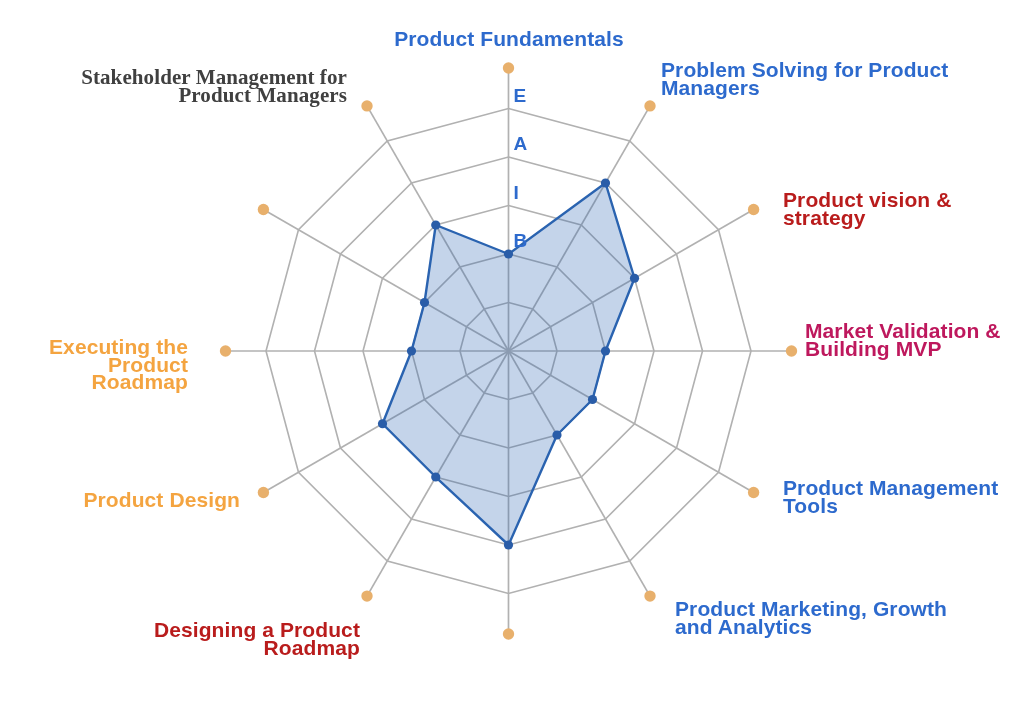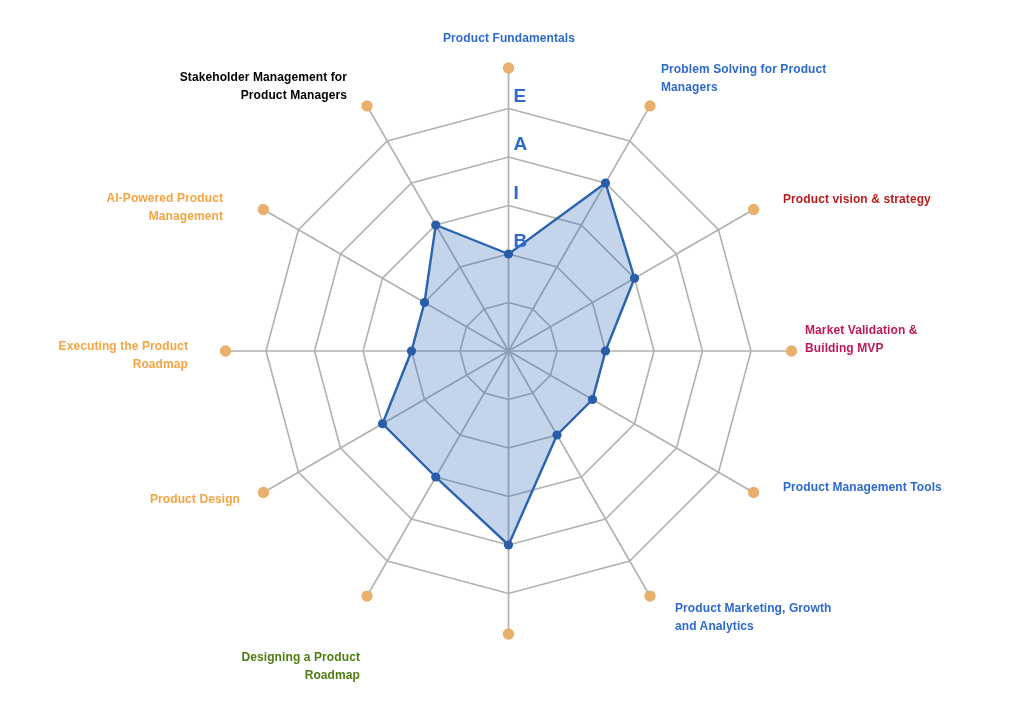--- a/index.html
+++ b/index.html
@@ -16,21 +16,21 @@
     overflow: hidden;
   }
   .stage svg {
     position: absolute;
     left: 0;
     top: 0;
   }
   .axis-label {
     position: absolute;
     font-weight: 700;
-    font-size: 12px;
+    font-size: 21px;
     line-height: 17.5px;
     letter-spacing: 0.1px;
     white-space: pre-line;
   }
   .lbl-0  { left: 509px;  top: 30px;  transform: translateX(-50%); text-align: center; }
   .lbl-1  { left: 661px;  top: 61px;  text-align: left; }
   .lbl-2  { left: 783px;  top: 191px; text-align: left; }
   .lbl-3  { left: 805px;  top: 322px; text-align: left; }
   .lbl-4  { left: 783px;  top: 479px; text-align: left; }
   .lbl-5  { left: 675px;  top: 600px; text-align: left; }
@@ -96,22 +96,20 @@
 
   <div class="axis-label lbl-0" style="color: rgb(45, 106, 205);">Product Fundamentals</div>
   <div class="axis-label lbl-1" style="color: rgb(45, 106, 205);">Problem Solving for Product
 Managers</div>
   <div class="axis-label lbl-2" style="color: #b91c1c;">Product vision &amp; strategy</div>
   <div class="axis-label lbl-3" style="color: #be185d;">Market Validation &amp;
 Building MVP</div>
   <div class="axis-label lbl-4" style="color: rgb(45, 106, 205);">Product Management Tools</div>
   <div class="axis-label lbl-5" style="color: rgb(45, 106, 205);">Product Marketing, Growth
 and Analytics</div>
-  <div class="axis-label lbl-7" style="color: #4d7c0f; margin-top: 28px;">Designing a Product
+  <div class="axis-label lbl-7" style="color: #b91c1c;">Designing a Product
 Roadmap</div>
   <div class="axis-label lbl-8" style="color: rgb(244, 164, 64);">Product Design</div>
   <div class="axis-label lbl-9" style="color: rgb(244, 164, 64);">Executing the Product
 Roadmap</div>
-  <div class="axis-label lbl-10" style="color: rgb(244, 164, 64);">AI-Powered Product
-Management</div>
-  <div class="axis-label lbl-11" style="color: #000000;">Stakeholder Management for
+  <div class="axis-label lbl-11" style="color: #404040; font-family: Liberation Serif, serif;">Stakeholder Management for
 Product Managers</div>
 </div>
 
 </body></html>

